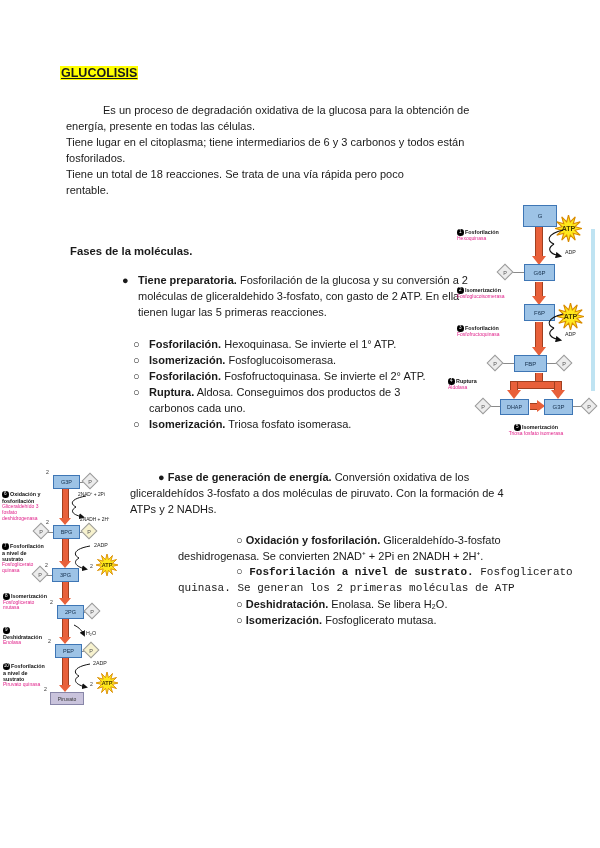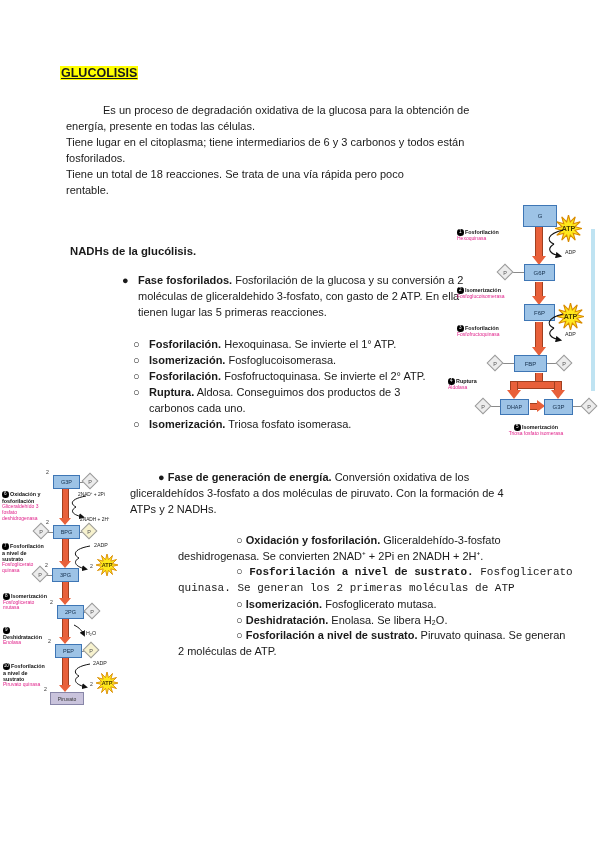--- a/index.html
+++ b/index.html
@@ -64,24 +64,24 @@
 
   <div class="intro">
     <p class="first">Es un proceso de degradación oxidativa de la glucosa para la obtención de
 energía, presente en todas las células.</p>
     <p>Tiene lugar en el citoplasma; tiene intermediarios de 6 y 3 carbonos y todos están
 fosforilados.</p>
     <p>Tiene un total de 18 reacciones. Se trata de una vía rápida pero poco
 rentable.</p>
   </div>
 
-  <div class="subhead">NADHs de la glucólisis.</div>
+  <div class="subhead">Fases de la moléculas.</div>
 
   <div class="li hang" style="left:122px;top:273px;width:346px;">
-    <span class="mk">●</span><span class="b">Fase fosforilados.</span> <span>Fosforilación de la glucosa y su conversión a 2 moléculas de gliceraldehido 3-fosfato, con gasto de 2 ATP. En ella tienen lugar las 5 primeras reacciones.</span>
+    <span class="mk">●</span><span class="b">Tiene preparatoria.</span> <span>Fosforilación de la glucosa y su conversión a 2 moléculas de gliceraldehido 3-fosfato, con gasto de 2 ATP. En ella tienen lugar las 5 primeras reacciones.</span>
   </div>
 
   <div class="li" style="left:133px;top:337px;width:310px;">
     <div class="hang" style="position:relative;">
       <span class="mk">○</span><span class="b">Fosforilación.</span> <span>Hexoquinasa. Se invierte el 1° ATP.</span>
     </div>
     <div class="hang" style="position:relative;">
       <span class="mk">○</span><span class="b">Isomerización.</span> <span>Fosfoglucoisomerasa.</span>
     </div>
     <div class="hang" style="position:relative;">
@@ -98,25 +98,23 @@
   <div class="li" style="left:130px;top:470px;width:385px;text-indent:28px;">
     <span>●</span> <span class="b">Fase de generación de energía.</span> <span>Conversión oxidativa de los gliceraldehídos 3-fosfato a dos moléculas de piruvato. Con la formación de 4 ATPs y 2 NADHs.</span>
   </div>
 
   <div class="li" style="left:130px;top:533px;width:396px;margin-left:48px;">
     <p class="ph2item" style="text-indent:58px;">
       <span>○</span> <span class="b">Oxidación y fosforilación.</span> <span>Gliceraldehído-3-fosfato deshidrogenasa. Se convierten 2NAD⁺ + 2Pi en 2NADH + 2H⁺.</span></p>
     <p class="ph2item" style="text-indent:58px;font-family:Liberation Mono, monospace;">
       <span>○</span> <span class="b">Fosforilación a nivel de sustrato.</span> <span>Fosfoglicerato quinasa. Se generan los 2 primeras moléculas de ATP</span></p>
     <p class="ph2item" style="text-indent:58px;">
-      <span>○</span> <span class="b">Isomerización.</span> <span>Fosfoglicerato mutasa.</span></p>
-    <p class="ph2item" style="text-indent:58px;">
       <span>○</span> <span class="b">Deshidratación.</span> <span>Enolasa. Se libera H₂O.</span></p>
     <p class="ph2item" style="text-indent:58px;">
-      <span>○</span> <span class="b">Fosforilación a nivel de sustrato.</span> <span>Piruvato quinasa. Se generan 2 moléculas de ATP.</span></p>
+      <span>○</span> <span class="b">Isomerización.</span> <span>Fosfoglicerato mutasa.</span></p>
   </div>
 
   <div class="diagram" style="left:445px;top:202px;width:155px;height:252px;">
     <div class="bluebar" style="left:146px;top:27px;height:162px;"></div>
 
     <div class="shaftV" style="left:90px;top:25px;width:8px;height:30px;"></div>
     <div class="headD" style="left:87px;top:54px;"></div>
     <div class="shaftV" style="left:90px;top:80px;width:8px;height:15px;"></div>
     <div class="headD" style="left:87px;top:94px;"></div>
     <div class="shaftV" style="left:90px;top:120px;width:8px;height:26px;"></div>

